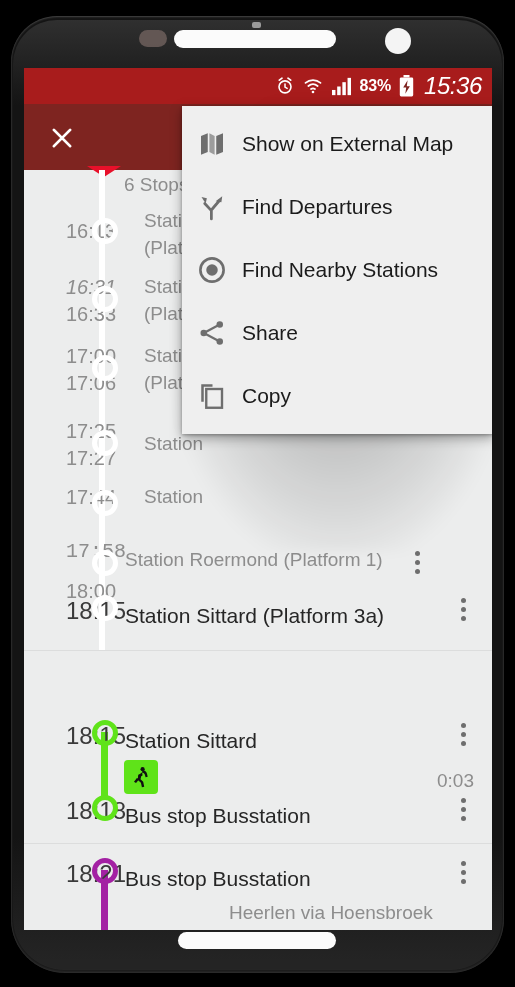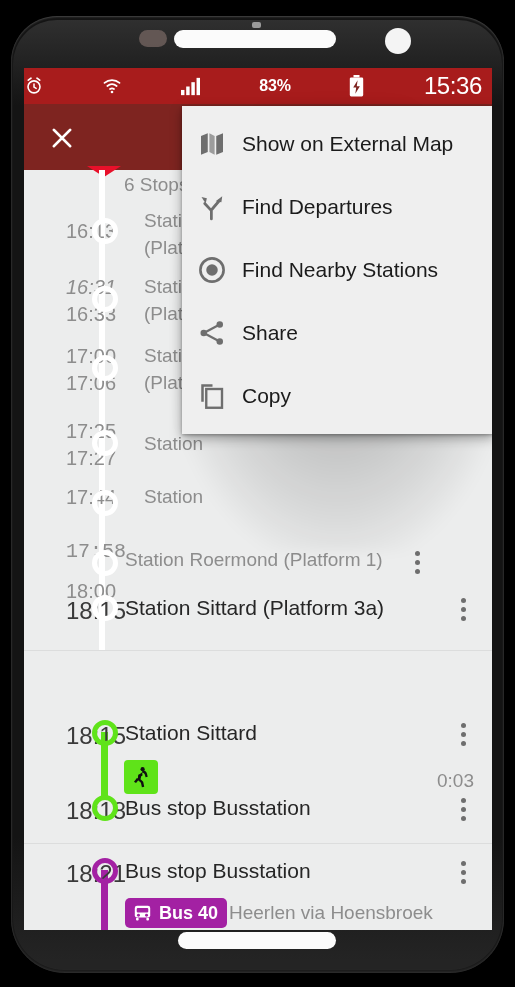--- a/index.html
+++ b/index.html
@@ -53,26 +53,26 @@
   
   .screen {
     position: absolute; left: 24px; top: 68px; width: 468px; height: 862px;
     background: #eceded; overflow: hidden;
   }
 
   
   .statusbar {
     position: absolute; left: 0; top: 0; width: 468px; height: 36px;
     background: #a81c1c;
-    display: flex; align-items: center; justify-content: space-between;
+    display: flex; align-items: center; justify-content: flex-end;
     padding-right: 10px; gap: 8px;
   }
   .sb-ic { display: flex; align-items: center; }
   .sb-pct { color: #fff; font-size: 16px; font-weight: bold; letter-spacing: -.2px; }
-  .sb-clock { color: #fff; font-size: 24px; font-weight: 400; letter-spacing: -.4px; margin-left: 2px; }
+  .sb-clock { color: #fff; font-size: 24px; font-weight: 400; letter-spacing: -.4px; margin-left: 2px; font-style: italic; }
 
   
   .toolbar {
     position: absolute; left: 0; top: 36px; width: 468px; height: 66px;
     background: #7e2420;
   }
   .close-btn {
     position: absolute; left: 18px; top: 14px; width: 40px; height: 40px;
     display: flex; align-items: center; justify-content: center; cursor: pointer;
   }
@@ -103,21 +103,21 @@
     position: absolute; width: 26px; height: 26px; border-radius: 50%;
     border: 5px solid #ffffff; background: transparent;
   }
   .node.green { border-color: #5fe319; }
   .node.purple { border-color: #a321a3; }
 
   .label {
     position: absolute; font-size: 19px; color: #8d8d8d;
     white-space: nowrap;
   }
-  .label.dark { color: #262626; font-size: 21px; }
+  .label.dark { color: #262626; font-size: 21px; margin-top: 8px; }
 
   .dots {
     position: absolute; width: 5px; display: flex; flex-direction: column; gap: 4px;
     cursor: pointer;
   }
   .dots i { width: 5px; height: 5px; border-radius: 50%; background: #6e6e6e; display: block; }
 
   .stops-txt { position: absolute; font-size: 19px; color: #8d8d8d; }
   .dur { position: absolute; font-size: 19px; color: #8d8d8d; right: 18px; }
 
@@ -339,31 +339,20 @@
         <div class="time big" style="left:18px; top:0px;">18:21</div>
         <div class="node purple" style="left:68px; top:-2px;"></div>
         <div class="label dark" style="left:101px; top:-1px;">Bus stop Busstation</div>
         <div class="dots" style="left:437px; top:1px;">
           <i></i>
             <i></i>
             <i></i>
         </div>
       </div>
 
-      <div class="bus-badge" style="left:101px; top:728px;">
-        <svg width="21" height="21" viewBox="0 0 24 24">
-          <rect x="3.2" y="3.2" width="17.6" height="13.4" rx="2.6" fill="#fff"></rect>
-          <rect x="5.4" y="5.6" width="13.2" height="5.2" rx="1.2" fill="#a321a3"></rect>
-          <circle cx="7.4" cy="14.0" r="1.7" fill="#a321a3"></circle>
-          <circle cx="16.6" cy="14.0" r="1.7" fill="#a321a3"></circle>
-          <rect x="4.6" y="16.8" width="3.0" height="3.2" rx="1.1" fill="#fff"></rect>
-          <rect x="16.4" y="16.8" width="3.0" height="3.2" rx="1.1" fill="#fff"></rect>
-        </svg>
-        <span>Bus 40</span>
-      </div>
       <div class="label" style="left:205px; top:732px;">Heerlen via Hoensbroek</div>
 
     </div>
 
     <div class="menu-shadow"></div>
     <div class="menu">
 
       <div class="menu-item">
         <span class="menu-icon">
           <svg width="30" height="30" viewBox="0 0 24 24">

